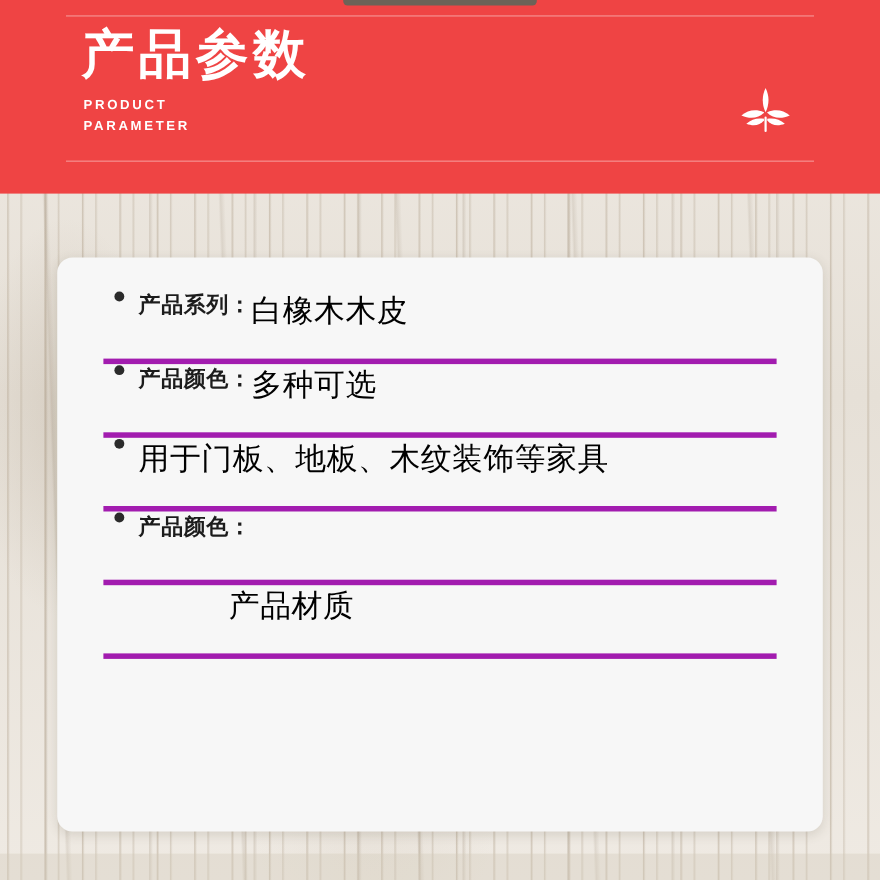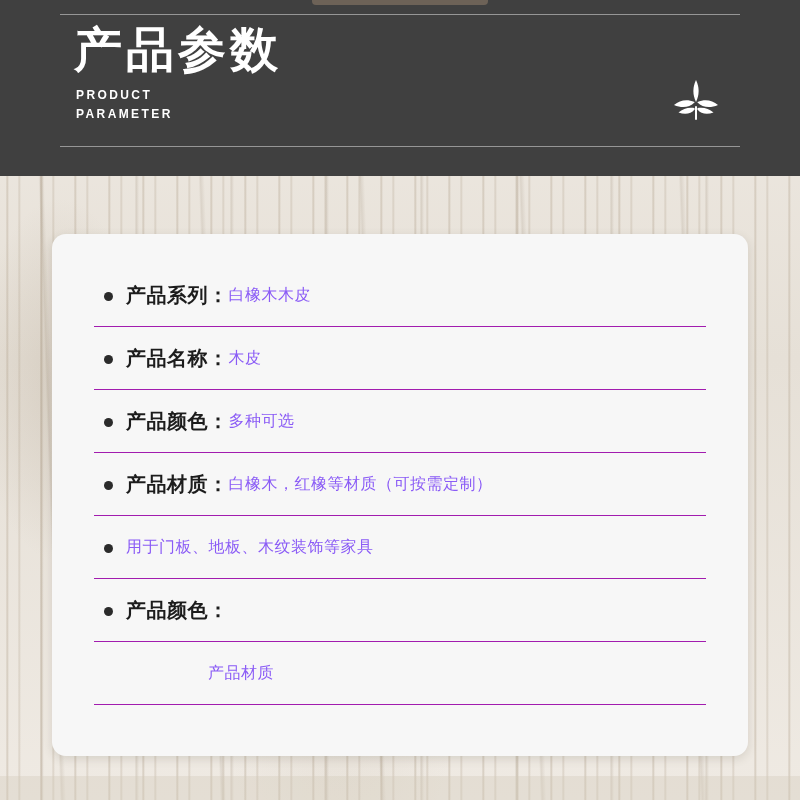--- a/index.html
+++ b/index.html
@@ -68,21 +68,21 @@
     pointer-events: none;
   }
 
   
   .header {
     position: absolute;
     left: 0;
     top: 0;
     width: 800px;
     height: 176px;
-    background: #404040;
+    background: #ef4444;
     overflow: hidden;
   }
   .rule {
     position: absolute;
     left: 60px;
     height: 1px;
     background: rgba(255,255,255,0.45);
   }
   .rule-top {
     top: 14px;
@@ -137,23 +137,23 @@
   }
   .spec-list {
     position: absolute;
     left: 42px;
     top: 30px;
     width: 612px;
   }
   .spec-row {
     position: relative;
     display: flex;
-    align-items: center;
+    align-items: flex-start;
     height: 62px;
-    border-bottom: 1px solid #a21caf;
+    border-bottom: 5px solid #a21caf;
     padding-left: 10px;
   }
   .spec-row.continuation {
     padding-left: 112px;
   }
   .bullet {
     width: 9px;
     height: 9px;
     border-radius: 50%;
     background: #2b2b2b;
@@ -164,22 +164,22 @@
   }
   .spec-label {
     font-size: 20px;
     font-weight: bold;
     color: #1c1c1c;
     letter-spacing: 0.5px;
     white-space: nowrap;
     font-family: "Liberation Sans", "DejaVu Sans", sans-serif;
   }
   .spec-value {
-    font-size: 16px;
-    color: #8b5cf6;
+    font-size: 28px;
+    color: #000000;
     letter-spacing: 0.5px;
     white-space: nowrap;
     font-family: "Liberation Sans", "DejaVu Sans", sans-serif;
   }
   .spec-row.continuation .spec-value {
     padding-left: 2px;
   }
 
   
   .footer-strip {
@@ -234,37 +234,27 @@
 
   <div class="card">
     <div class="spec-list">
 
       <div class="spec-row">
         <span class="bullet"></span>
         <span class="spec-label">产品系列：</span>
         <span class="spec-value">白橡木木皮</span>
       </div>
 
-      <div class="spec-row">
-        <span class="bullet"></span>
-        <span class="spec-label">产品名称：</span>
-        <span class="spec-value">木皮</span>
-      </div>
 
       <div class="spec-row">
         <span class="bullet"></span>
         <span class="spec-label">产品颜色：</span>
         <span class="spec-value">多种可选</span>
       </div>
 
-      <div class="spec-row">
-        <span class="bullet"></span>
-        <span class="spec-label">产品材质：</span>
-        <span class="spec-value">白橡木，红橡等材质（可按需定制）</span>
-      </div>
 
       <div class="spec-row">
         <span class="bullet"></span>
         <span class="spec-value">用于门板、地板、木纹装饰等家具</span>
       </div>
 
       <div class="spec-row">
         <span class="bullet"></span>
         <span class="spec-label">产品颜色：</span>
       </div>

